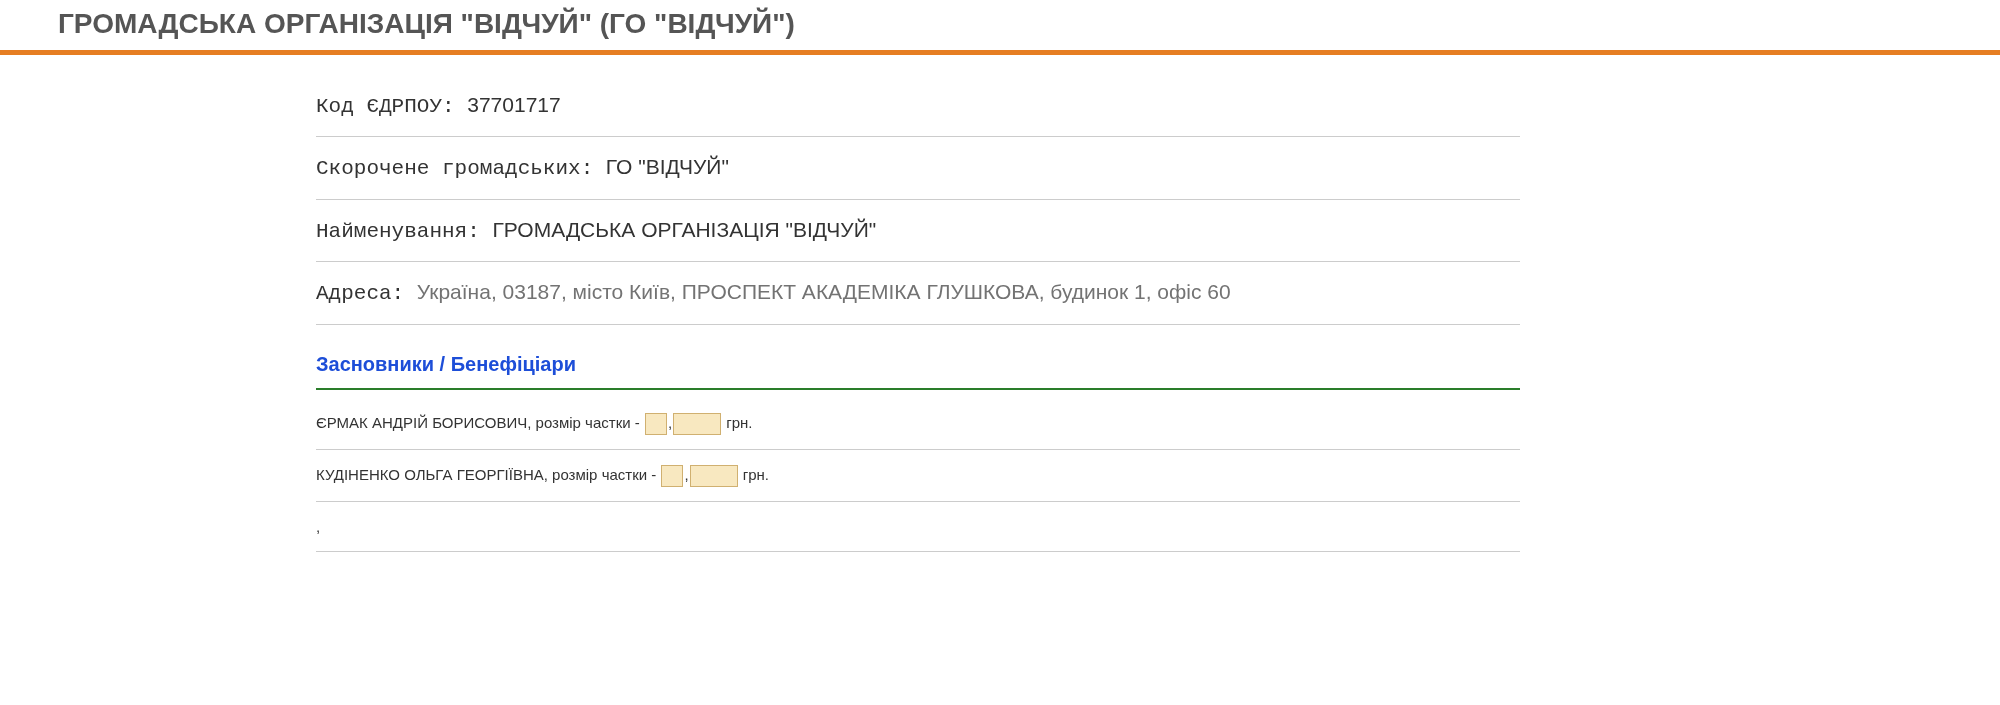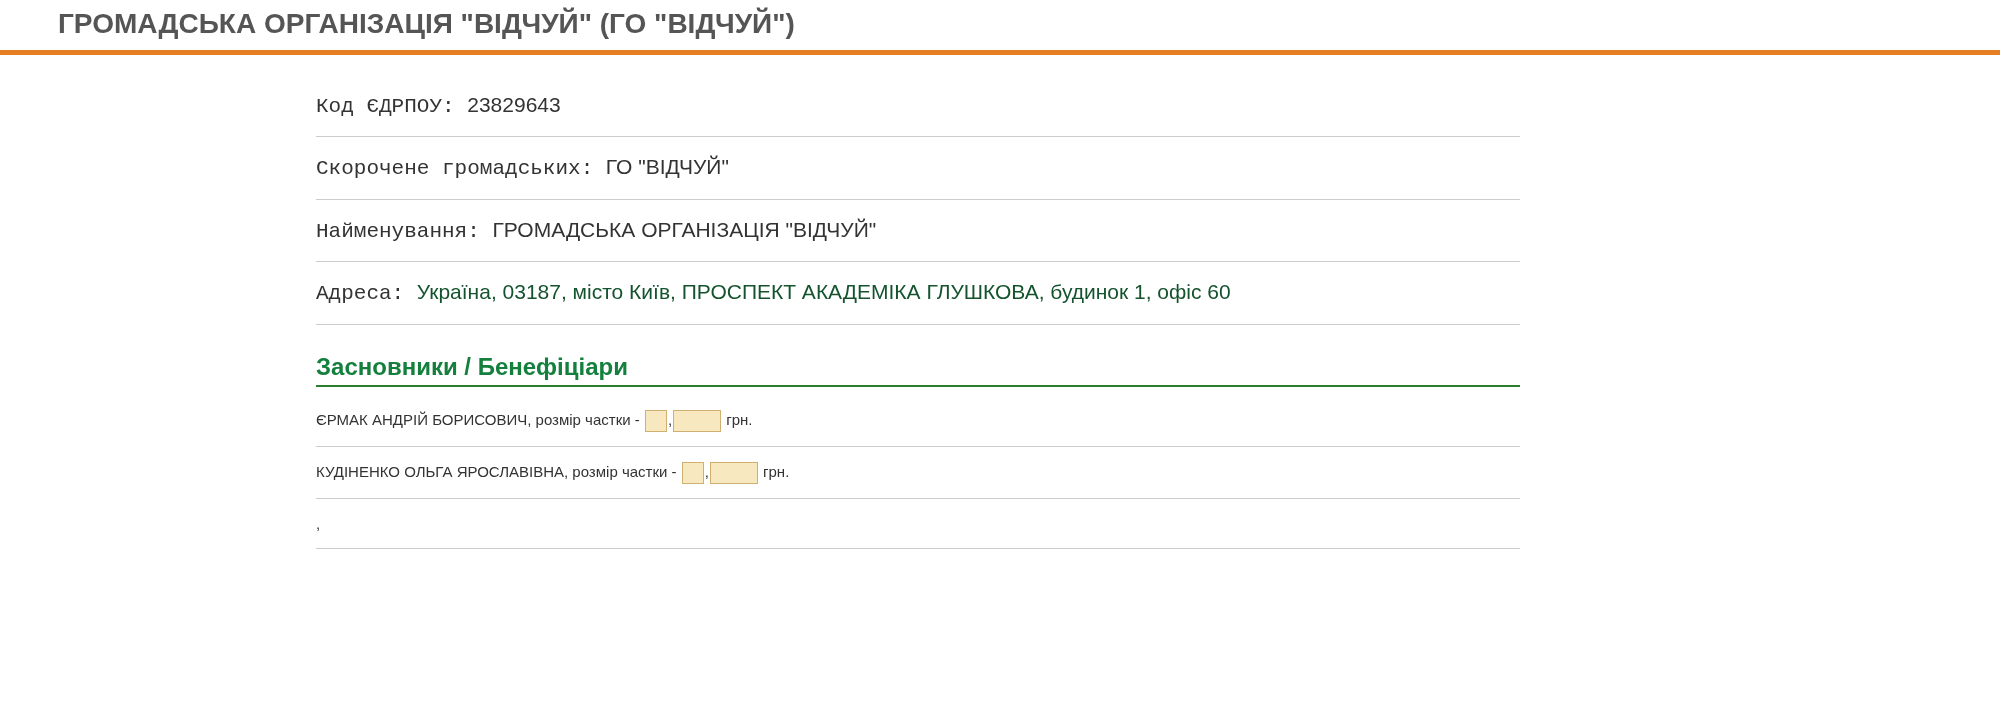--- a/index.html
+++ b/index.html
@@ -36,27 +36,27 @@
       line-height: 1.4;
     }
     .info-label {
       color: #333333;
       font-family: Liberation Mono, monospace;
     }
     .info-value {
       color: #333333;
     }
     .link-green {
-      color: #14532d;
+      color: #737373;
     }
     .section-header {
-      color: #15803d;
+      color: #1d4ed8;
       font-weight: bold;
-      font-size: 24px;
-      padding: 28px 0 4px 0;
+      font-size: 20px;
+      padding: 28px 0 12px 0;
       border-bottom: 2px solid #2a7d2a;
       margin-bottom: 8px;
     }
     .founder-row {
       padding: 14px 0;
       border-bottom: 1px solid #cccccc;
       font-size: 15px;
       line-height: 1.4;
     }
     .redacted-box {
@@ -76,21 +76,21 @@
   </style>
 </head>
 <body>
 
 <h1 class="page-title">ГРОМАДСЬКА ОРГАНІЗАЦІЯ "ВІДЧУЙ" (ГО "ВІДЧУЙ")</h1>
 <div class="orange-divider"></div>
 
 <div class="content">
 
   <div class="info-row">
-    <span class="info-label">Код ЄДРПОУ: </span><span class="info-value">23829643</span>
+    <span class="info-label">Код ЄДРПОУ: </span><span class="info-value">37701717</span>
   </div>
 
   <div class="info-row">
     <span class="info-label">Скорочене громадських: </span><span class="info-value">ГО "ВІДЧУЙ"</span>
   </div>
 
   <div class="info-row">
     <span class="info-label">Найменування: </span><span class="info-value">ГРОМАДСЬКА ОРГАНІЗАЦІЯ "ВІДЧУЙ"</span>
   </div>
 
@@ -101,20 +101,20 @@
 
 
 
   <div class="section-header">Засновники / Бенефіціари</div>
 
   <div class="founder-row">
     <span>ЄРМАК АНДРІЙ БОРИСОВИЧ</span><span>, розмір частки - </span><span class="redacted-box redacted-small"></span>,<span class="redacted-box redacted-med"></span><span> грн.</span>
   </div>
 
   <div class="founder-row">
-    <span>КУДІНЕНКО ОЛЬГА ЯРОСЛАВІВНА</span><span>, розмір частки - </span><span class="redacted-box redacted-small"></span>,<span class="redacted-box redacted-med"></span><span> грн.</span>
+    <span>КУДІНЕНКО ОЛЬГА ГЕОРГІЇВНА</span><span>, розмір частки - </span><span class="redacted-box redacted-small"></span>,<span class="redacted-box redacted-med"></span><span> грн.</span>
   </div>
 
   <div class="founder-row">
     ,
   </div>
 
 </div>
 
 </body></html>

